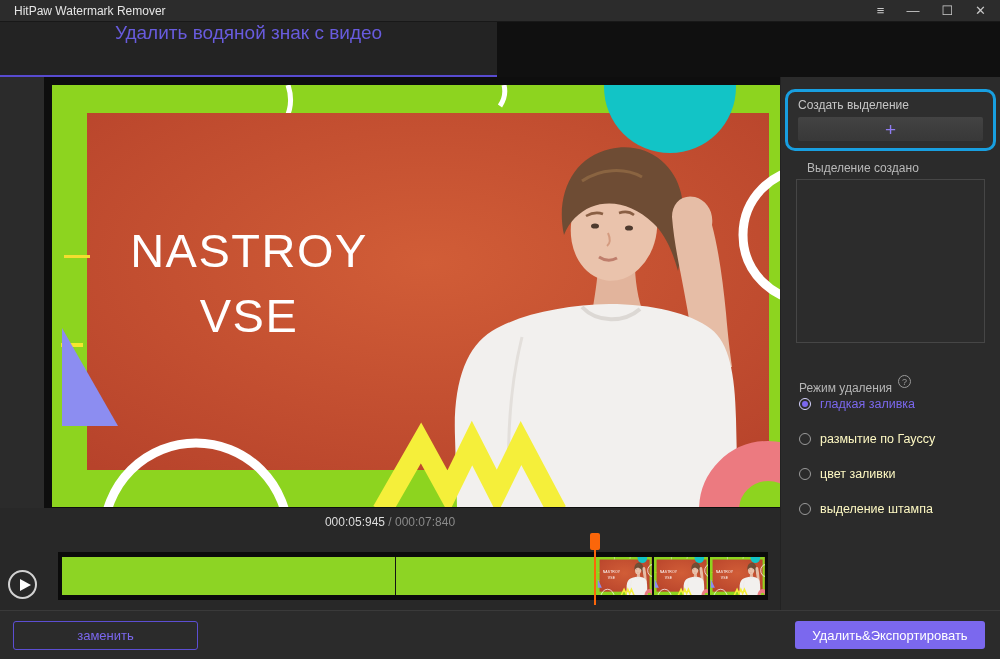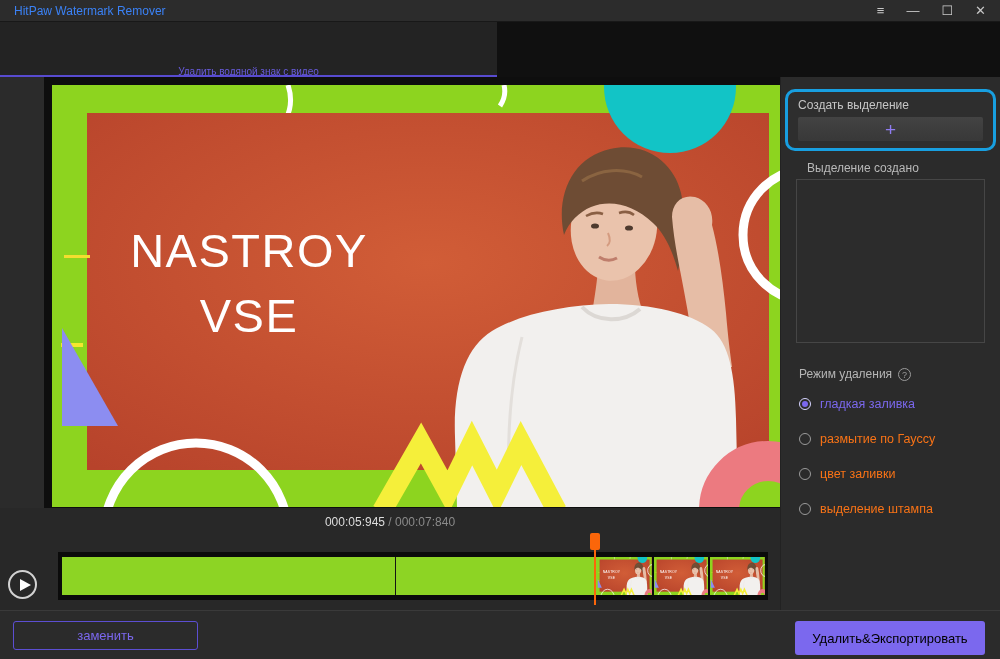--- a/index.html
+++ b/index.html
@@ -1,52 +1,52 @@
 <!DOCTYPE html>
 <html><head>
 <meta charset="utf-8">
 <style>
   html,body{margin:0;padding:0;background:#1a1a1a;}
   *{box-sizing:border-box;font-family:"Liberation Sans",sans-serif;}
   #app{position:relative;width:1000px;height:659px;background:#2b2b2b;overflow:hidden;}
 
   
   .titlebar{position:absolute;left:0;top:0;width:1000px;height:22px;background:#2c2c2c;border-bottom:1px solid #181818;}
-  .titlebar .title{position:absolute;left:14px;top:0;line-height:22px;font-size:12px;color:#3b82f6;}
+  .titlebar .title{position:absolute;left:14px;top:0;line-height:22px;font-size:12px;color:#e5e5e5;}
   .win-controls{position:absolute;right:14px;top:0;height:22px;display:flex;gap:22px;align-items:center;}
   .win-controls span{color:#c9c9c9;font-size:13px;line-height:22px;cursor:default;}
 
   
   .tabbar{position:absolute;left:0;top:22px;width:1000px;height:55px;background:#101010;}
-  .tab{position:absolute;top:0;height:55px;display:flex;align-items:flex-end;justify-content:center;font-size:10px;}
+  .tab{position:absolute;top:0;height:55px;display:flex;align-items:flex-start;justify-content:center;font-size:19px;}
   .tab-video{left:0;width:497px;background:#232323;color:#685bdd;}
   .tab-image{left:500px;width:500px;background:#2c2c2c;color:#b3b3b3;}
   .tab-underline{position:absolute;left:0;bottom:0;width:100%;height:2px;background:#584bd0;}
 
   
   .stage{position:absolute;left:0;top:77px;width:780px;height:431px;background:#0e0e0e;margin-left:44px;}
   .video-canvas{position:absolute;left:8px;top:8px;width:745px;height:422px;display:block;}
 
   
   .sidebar{position:absolute;left:780px;top:77px;width:220px;height:533px;background:#2b2b2b;border-left:1px solid #222;}
   .create-box{position:absolute;left:4px;top:12px;width:211px;height:62px;border:3px solid #189fe0;border-radius:10px;background:#2e2e2e;padding:6px 10px 0 10px;}
   .create-label{font-size:12px;color:#c6c6c6;}
   .plus-btn{margin-top:5px;height:24px;background:linear-gradient(#434343,#383838);border-radius:2px;display:flex;align-items:center;justify-content:center;cursor:pointer;}
   .plus-btn span{color:#8f7cf1;font-size:19px;font-weight:300;line-height:19px;}
   .created-label{position:absolute;left:18px;top:84px;font-size:12px;color:#b9b9b9;margin-left:8px;}
   .selection-list{position:absolute;left:15px;top:102px;width:189px;height:164px;border:1px solid #464646;background:#2c2c2c;}
   .mode-row{position:absolute;left:18px;top:290px;display:flex;align-items:center;gap:6px;}
-  .mode-label{font-size:12px;color:#b5b5b5;}
+  .mode-label{font-size:12px;color:#b5b5b5;margin-top:14px;}
   .help-icon{width:13px;height:13px;border:1px solid #9a9a9a;border-radius:50%;color:#9a9a9a;font-size:9px;line-height:12px;text-align:center;display:inline-block;}
   .modes{position:absolute;left:18px;top:319px;display:flex;flex-direction:column;gap:20px;}
   .mode-item{display:flex;align-items:center;gap:9px;cursor:pointer;height:15px;}
   .radio{width:12px;height:12px;border-radius:50%;border:1px solid #9a9a9a;position:relative;flex:none;}
   .mode-item.sel .radio{border-color:#d6d4ff;}
   .mode-item.sel .radio::after{content:"";position:absolute;inset:2px;border-radius:50%;background:#7b68ee;}
-  .mode-item span.lbl{font-size:12.5px;color:#f97316;}
+  .mode-item span.lbl{font-size:12.5px;color:#fef9c3;}
   .mode-item.sel span.lbl{color:#7b68ee;}
 
   
   .timeline{position:absolute;left:0;top:508px;width:780px;height:102px;background:#282828;}
   .time-row{position:absolute;left:0;top:7px;width:780px;text-align:center;font-size:12px;}
   .time-cur{color:#dddddd;}
   .time-sep,.time-total{color:#8a8a8a;}
   .play-btn{position:absolute;left:8px;top:62px;width:29px;height:29px;border:2px solid #d2d2d2;border-radius:50%;background:transparent;cursor:pointer;}
   .play-tri{position:absolute;left:10px;top:7px;width:0;height:0;border-left:11px solid #ffffff;border-top:6.5px solid transparent;border-bottom:6.5px solid transparent;}
   .track{position:absolute;left:58px;top:44px;width:710px;height:48px;background:#0b0b0b;cursor:pointer;}
@@ -54,21 +54,21 @@
   .track-divider{position:absolute;left:333px;top:0;width:1px;height:38px;background:#141414;}
   .thumbs{position:absolute;right:0;top:0;width:168px;height:38px;display:flex;gap:2px;background:#0b0b0b;}
   .thumb{flex:1;overflow:hidden;background:#b7432b;}
   .thumb svg{display:block;width:100%;height:100%;}
   .playhead-line{position:absolute;left:594px;top:25px;width:2px;height:72px;background:#fb660a;}
   .playhead-handle{position:absolute;left:590px;top:25px;width:10px;height:17px;border-radius:2px;background:#fb660a;cursor:grab;}
 
   
   .footer{position:absolute;left:0;top:610px;width:1000px;height:49px;background:#2b2b2b;border-top:1px solid #3a3a3a;}
   .btn-replace{position:absolute;left:13px;top:10px;width:185px;height:29px;background:transparent;border:1px solid #5c4ed2;border-radius:3px;color:#7b68ee;font-size:13px;cursor:pointer;}
-  .btn-export{position:absolute;right:15px;top:10px;width:190px;height:34px;background:#7b68ee;border:none;border-radius:3px;color:#000000;font-size:13px;cursor:pointer;}
+  .btn-export{position:absolute;right:15px;top:10px;width:190px;height:28px;background:#7b68ee;border:none;border-radius:3px;color:#ffffff;font-size:13px;cursor:pointer;}
 </style>
 </head>
 <body>
 
 <div id="app">
 
   <div class="titlebar">
     <span class="title">HitPaw Watermark Remover</span>
     <div class="win-controls">
       <span>≡</span>

